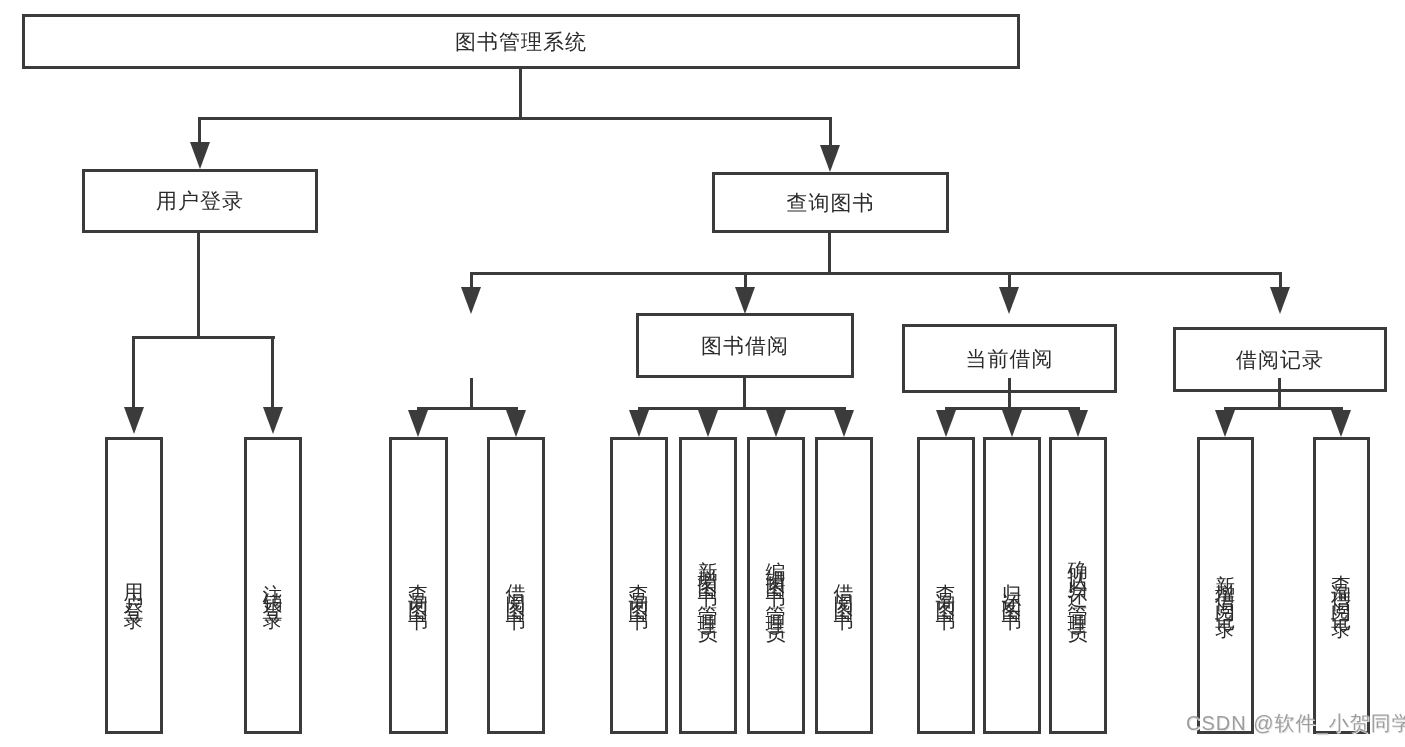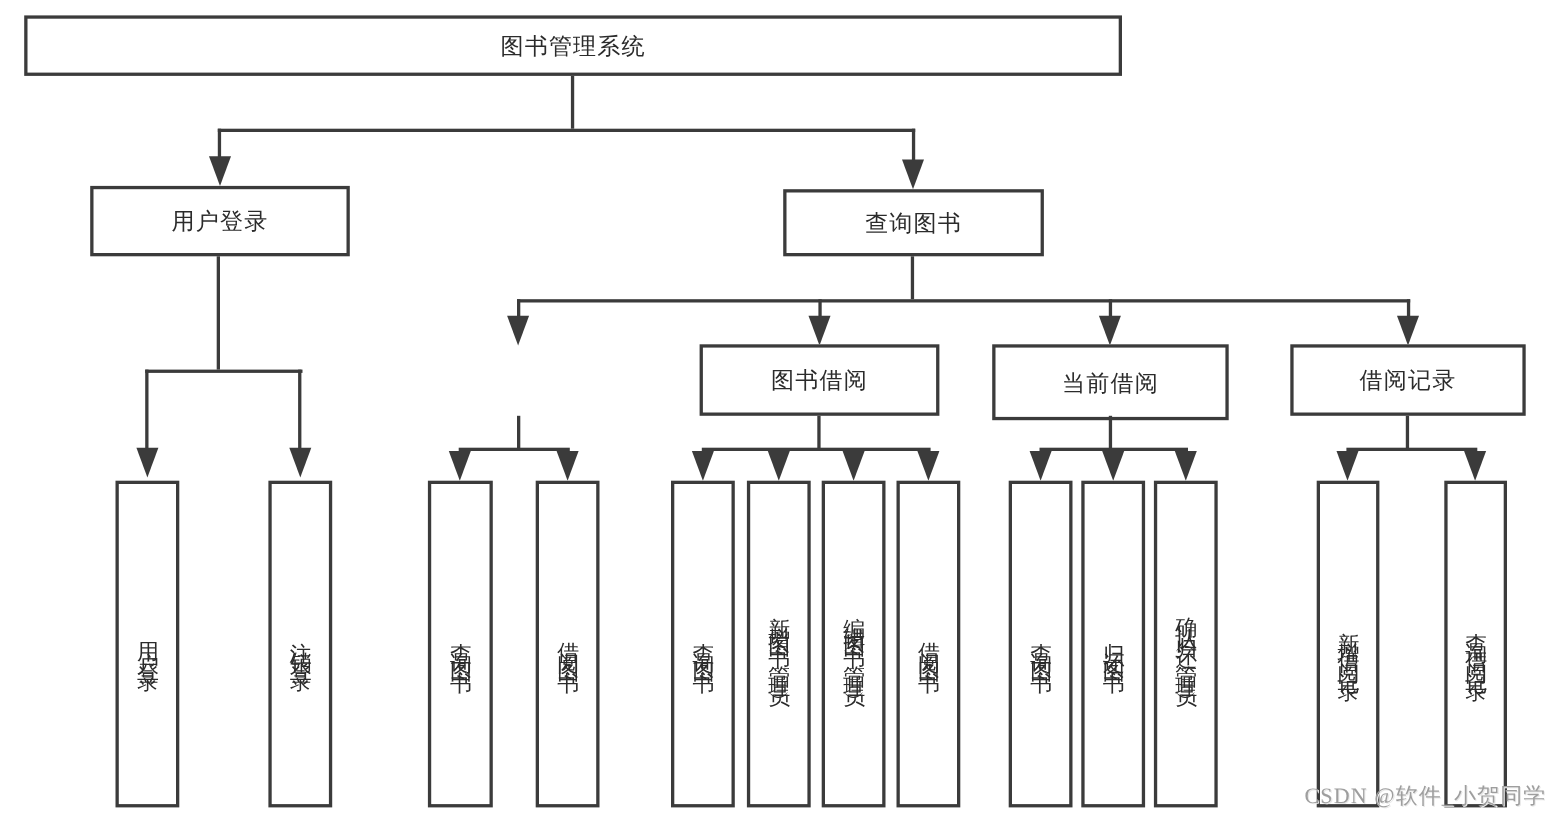--- a/index.html
+++ b/index.html
@@ -1,21 +1,21 @@
 <!DOCTYPE html>
 <html><head>
 <meta charset="utf-8">
 <style>
   html, body { margin: 0; padding: 0; background: #ffffff; }
   .canvas {
     position: relative;
     width: 1405px;
     height: 747px;
     background: #ffffff;
-    font-family: Liberation Serif, serif;
+    font-family: Liberation Sans, sans-serif;
     overflow: hidden;
   }
   .box {
     position: absolute;
     box-sizing: border-box;
     border: 3px solid #3b3b3b;
     background: #ffffff;
     display: flex;
     align-items: center;
     justify-content: center;
@@ -91,24 +91,24 @@
   <div class="vl" style="left:744px;top:272px;height:16px;"></div>
   <div class="ah" style="left:735px;top:287px;"></div>
   <div class="vl" style="left:1008px;top:272px;height:16px;"></div>
   <div class="ah" style="left:999px;top:287px;"></div>
   <div class="vl" style="left:1279px;top:272px;height:16px;"></div>
   <div class="ah" style="left:1270px;top:287px;"></div>
 
   <div class="box h" style="left:636px;top:313px;width:218px;height:65px;">
     <span>图书借阅</span>
   </div>
-  <div class="box h" style="left:902px;top:313px;width:215px;height:69px;">
+  <div class="box h" style="left:902px;top:324px;width:215px;height:69px;">
     <span>当前借阅</span>
   </div>
-  <div class="box h" style="left:1173px;top:313px;width:214px;height:65px;">
+  <div class="box h" style="left:1173px;top:327px;width:214px;height:65px;">
     <span>借阅记录</span>
   </div>
 
   <div class="vl" style="left:470px;top:378px;height:31px;"></div>
   <div class="hl" style="left:417px;top:407px;width:101px;"></div>
   <div class="ah" style="left:408px;top:410px;"></div>
   <div class="ah" style="left:506px;top:410px;"></div>
 
   <div class="vl" style="left:743px;top:378px;height:31px;"></div>
   <div class="hl" style="left:638px;top:407px;width:208px;"></div>

